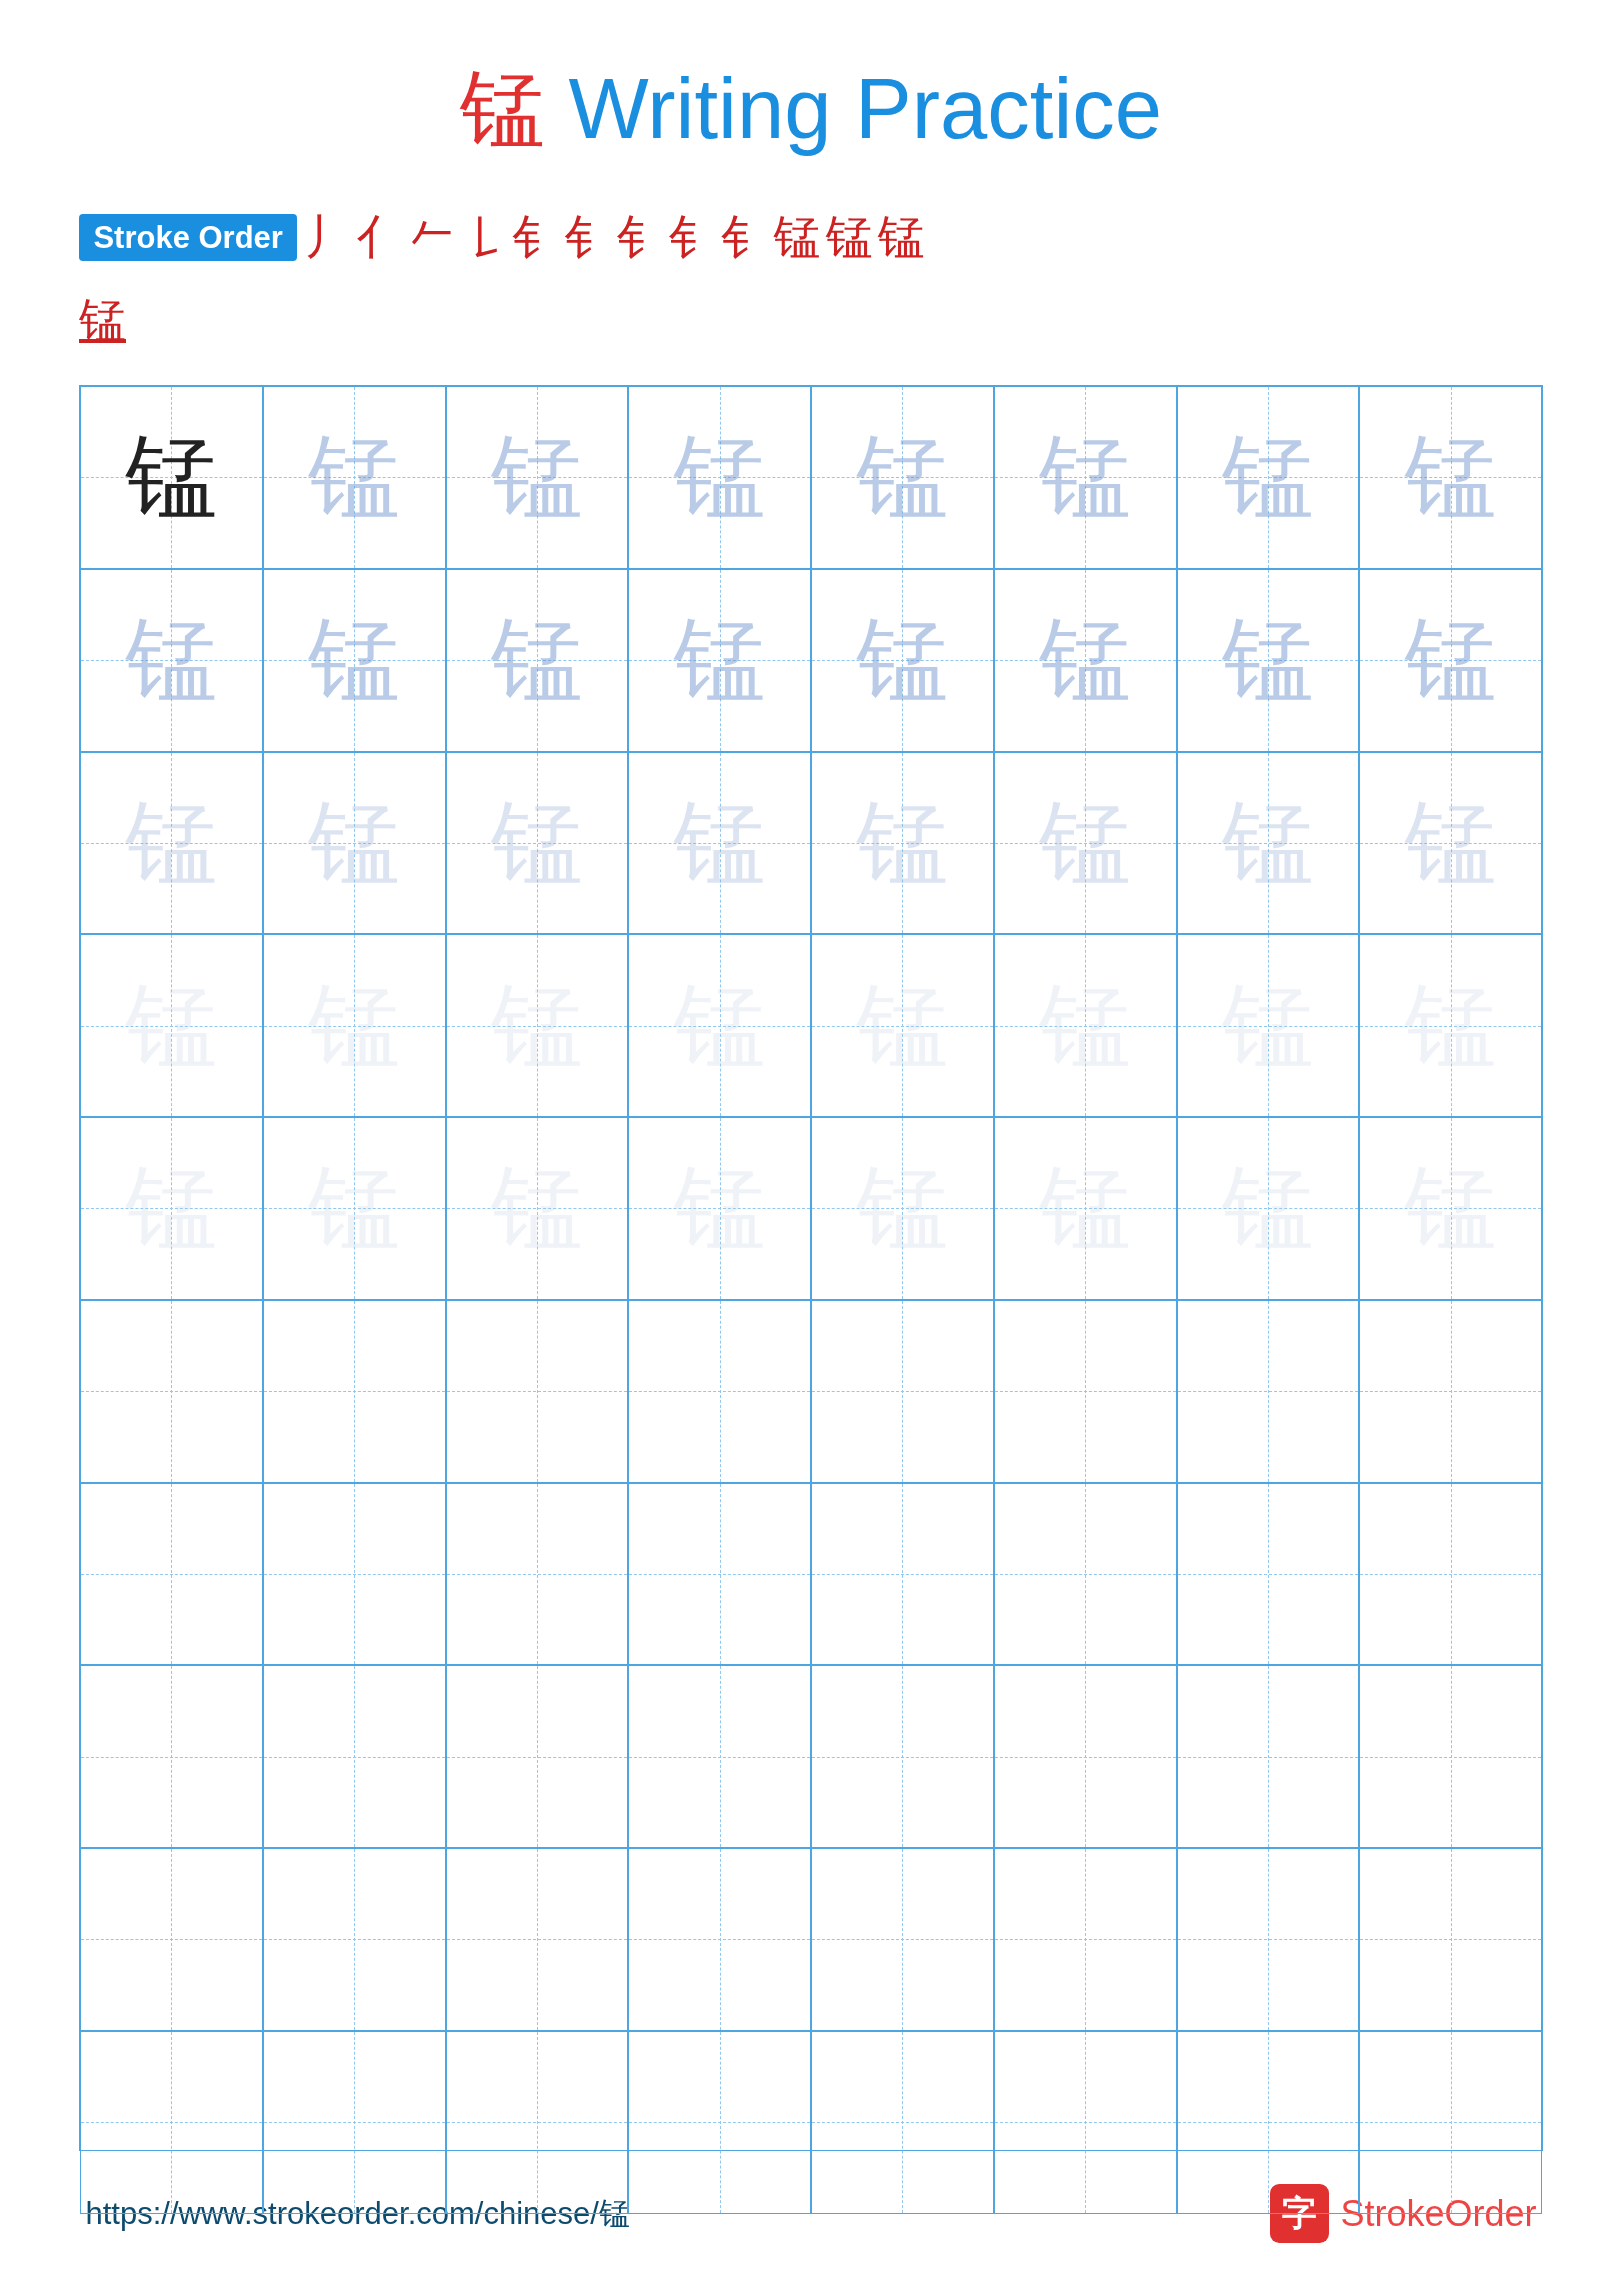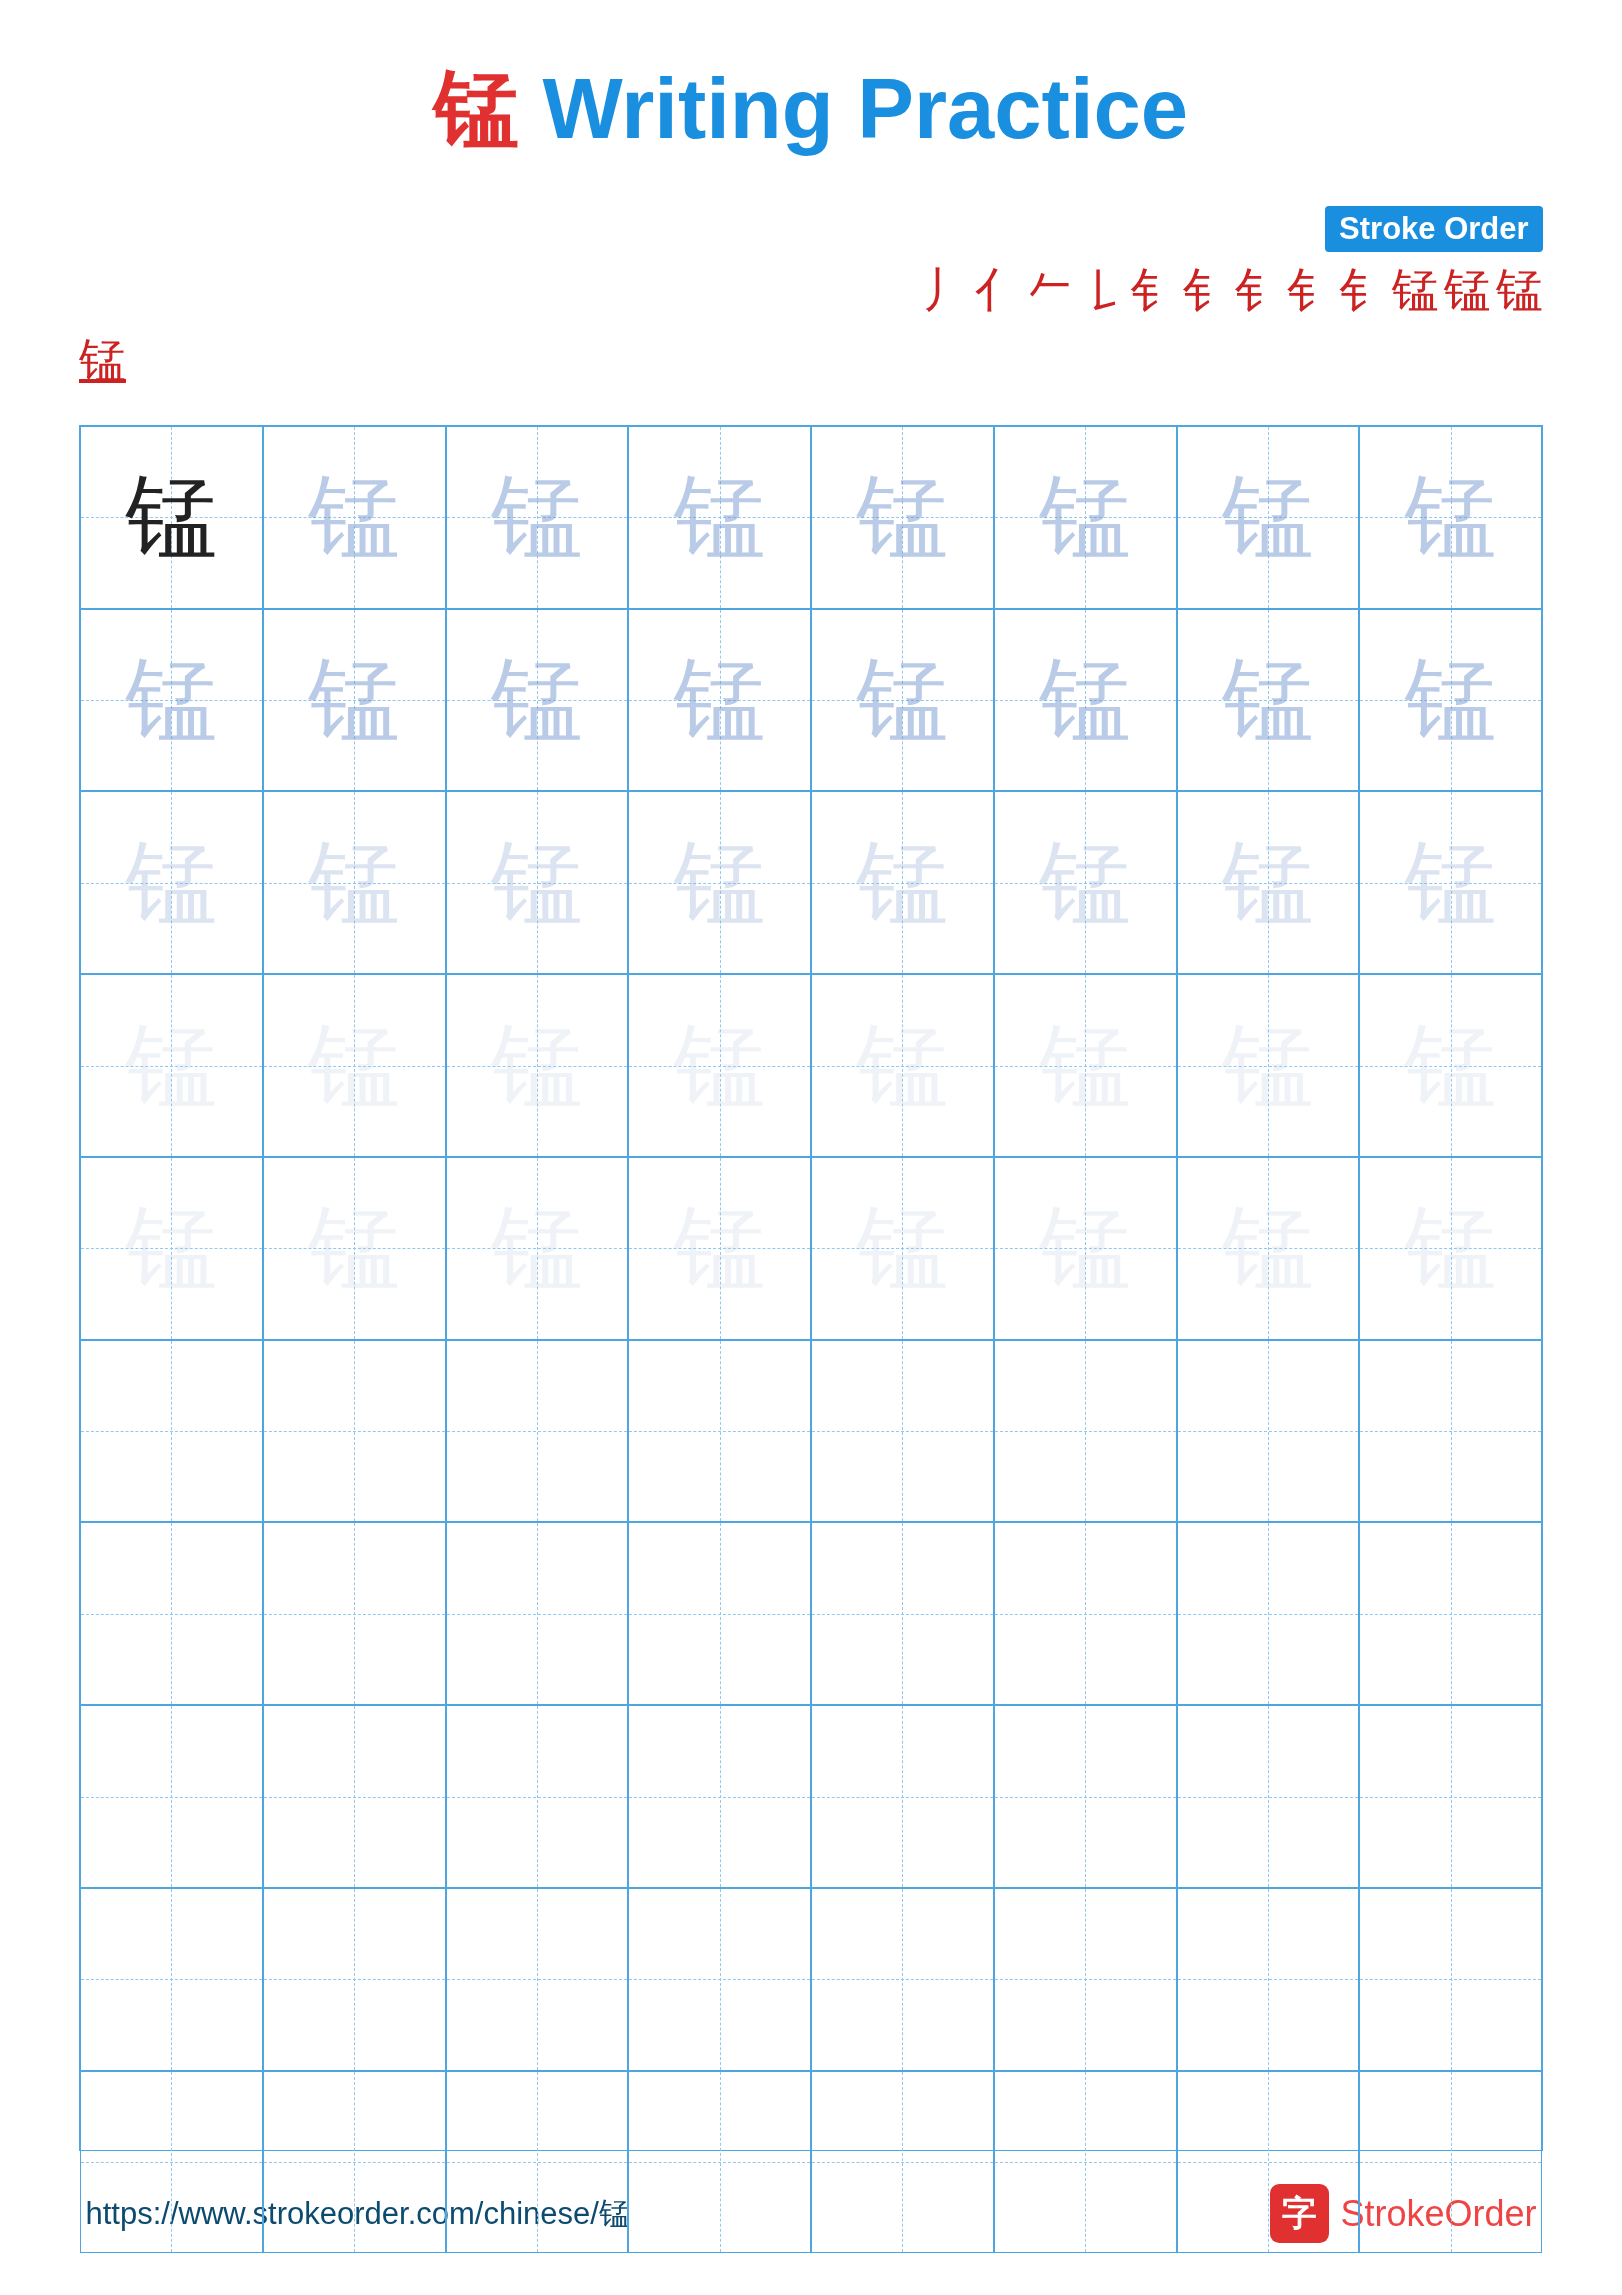--- a/index.html
+++ b/index.html
@@ -17,43 +17,42 @@
       height: 2295px;
       background: #fff;
       padding: 52px 79px;
       display: flex;
       flex-direction: column;
     }
 
     .title {
       text-align: center;
       font-size: 85px;
-      font-weight: bold;
+      font-weight: normal;
       color: #1a8fe0;
       margin-bottom: 39px;
       font-family: Arial, sans-serif;
     }
 
     .title-char {
       color: #e03030;
     }
 
     .stroke-order-section {
       display: flex;
       flex-direction: column;
       margin-bottom: 33px;
     }
 
     .stroke-order-row {
       display: flex;
-      align-items: flex-end;
+      align-items: center;
       flex-wrap: wrap;
       gap: 6.5px;
-      margin-bottom: 7px;
-      flex-direction: column;
+      margin-bottom: 20px;
     }
 
     .stroke-order-label {
       background: #1a8fe0;
       color: #fff;
       font-size: 31px;
       padding: 5.2px 14.4px;
       border-radius: 3.9px;
       font-family: Arial, sans-serif;
       font-weight: bold;

